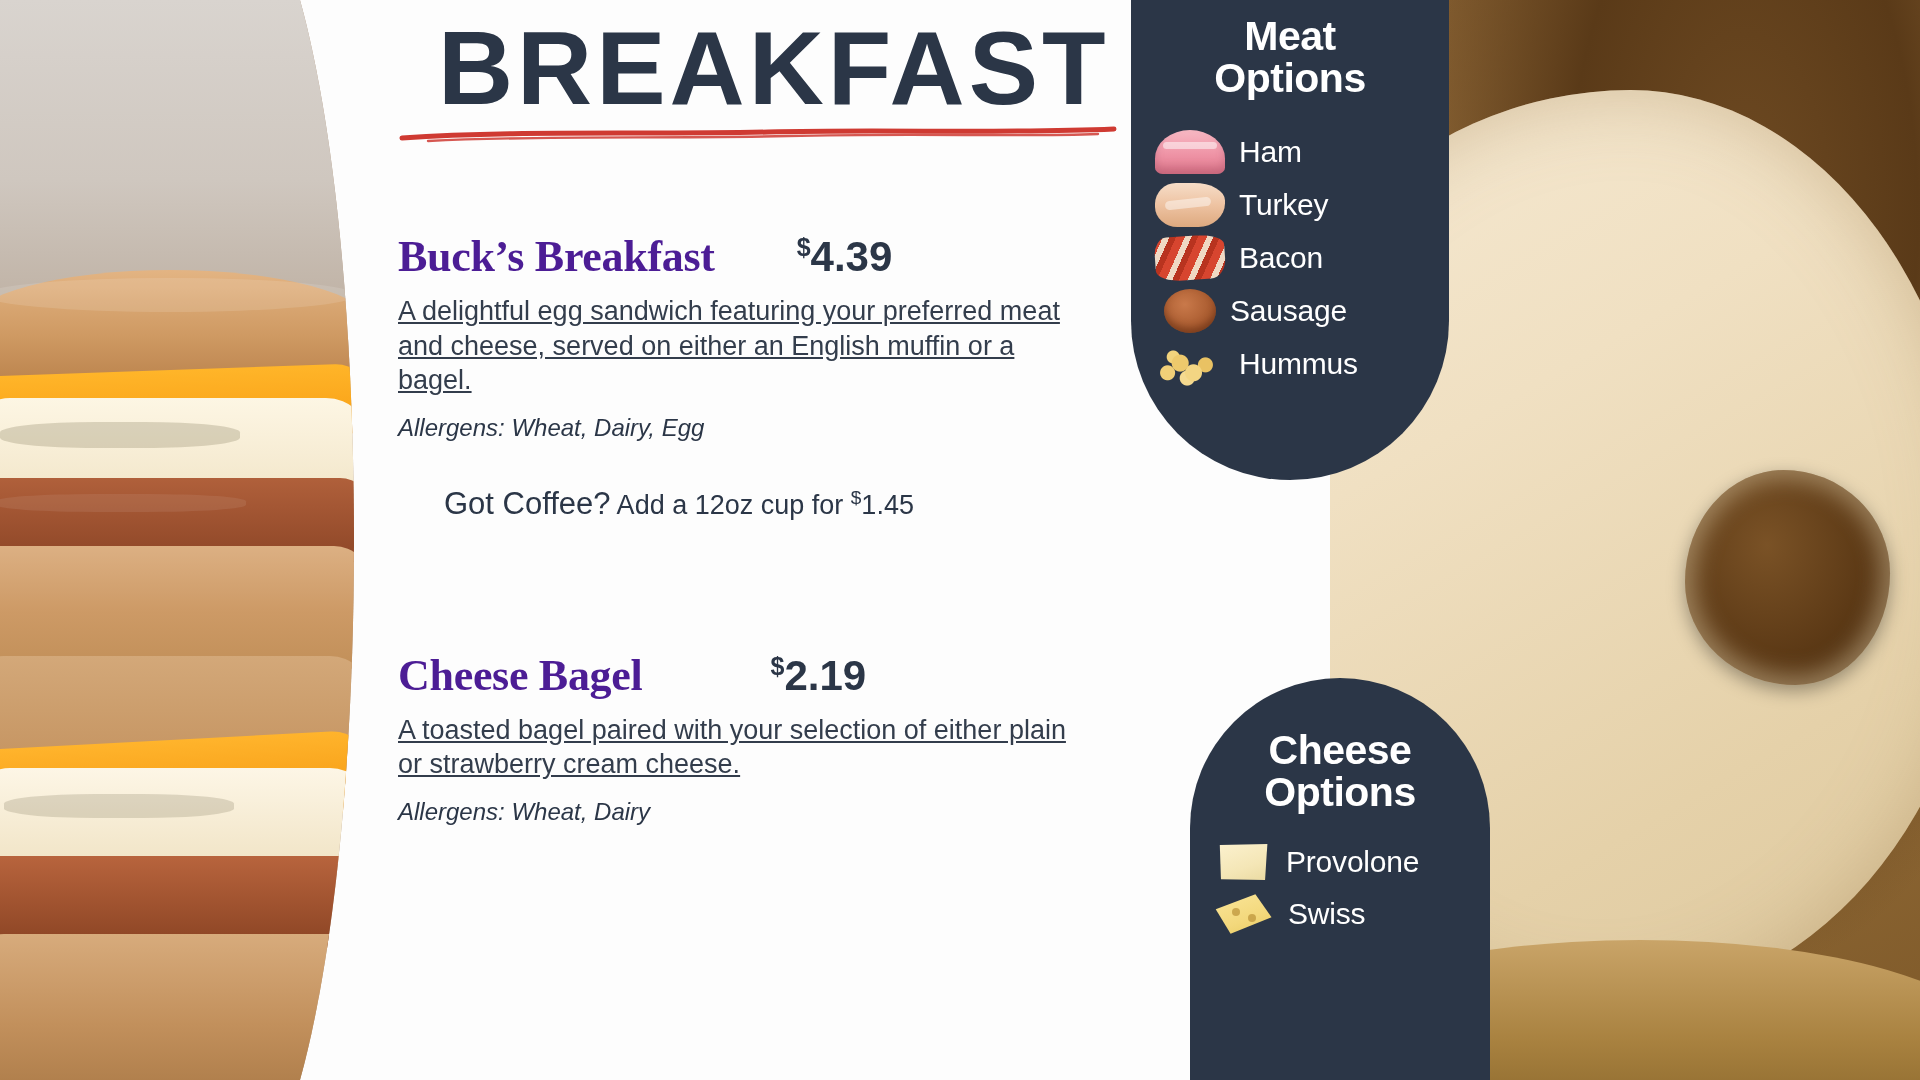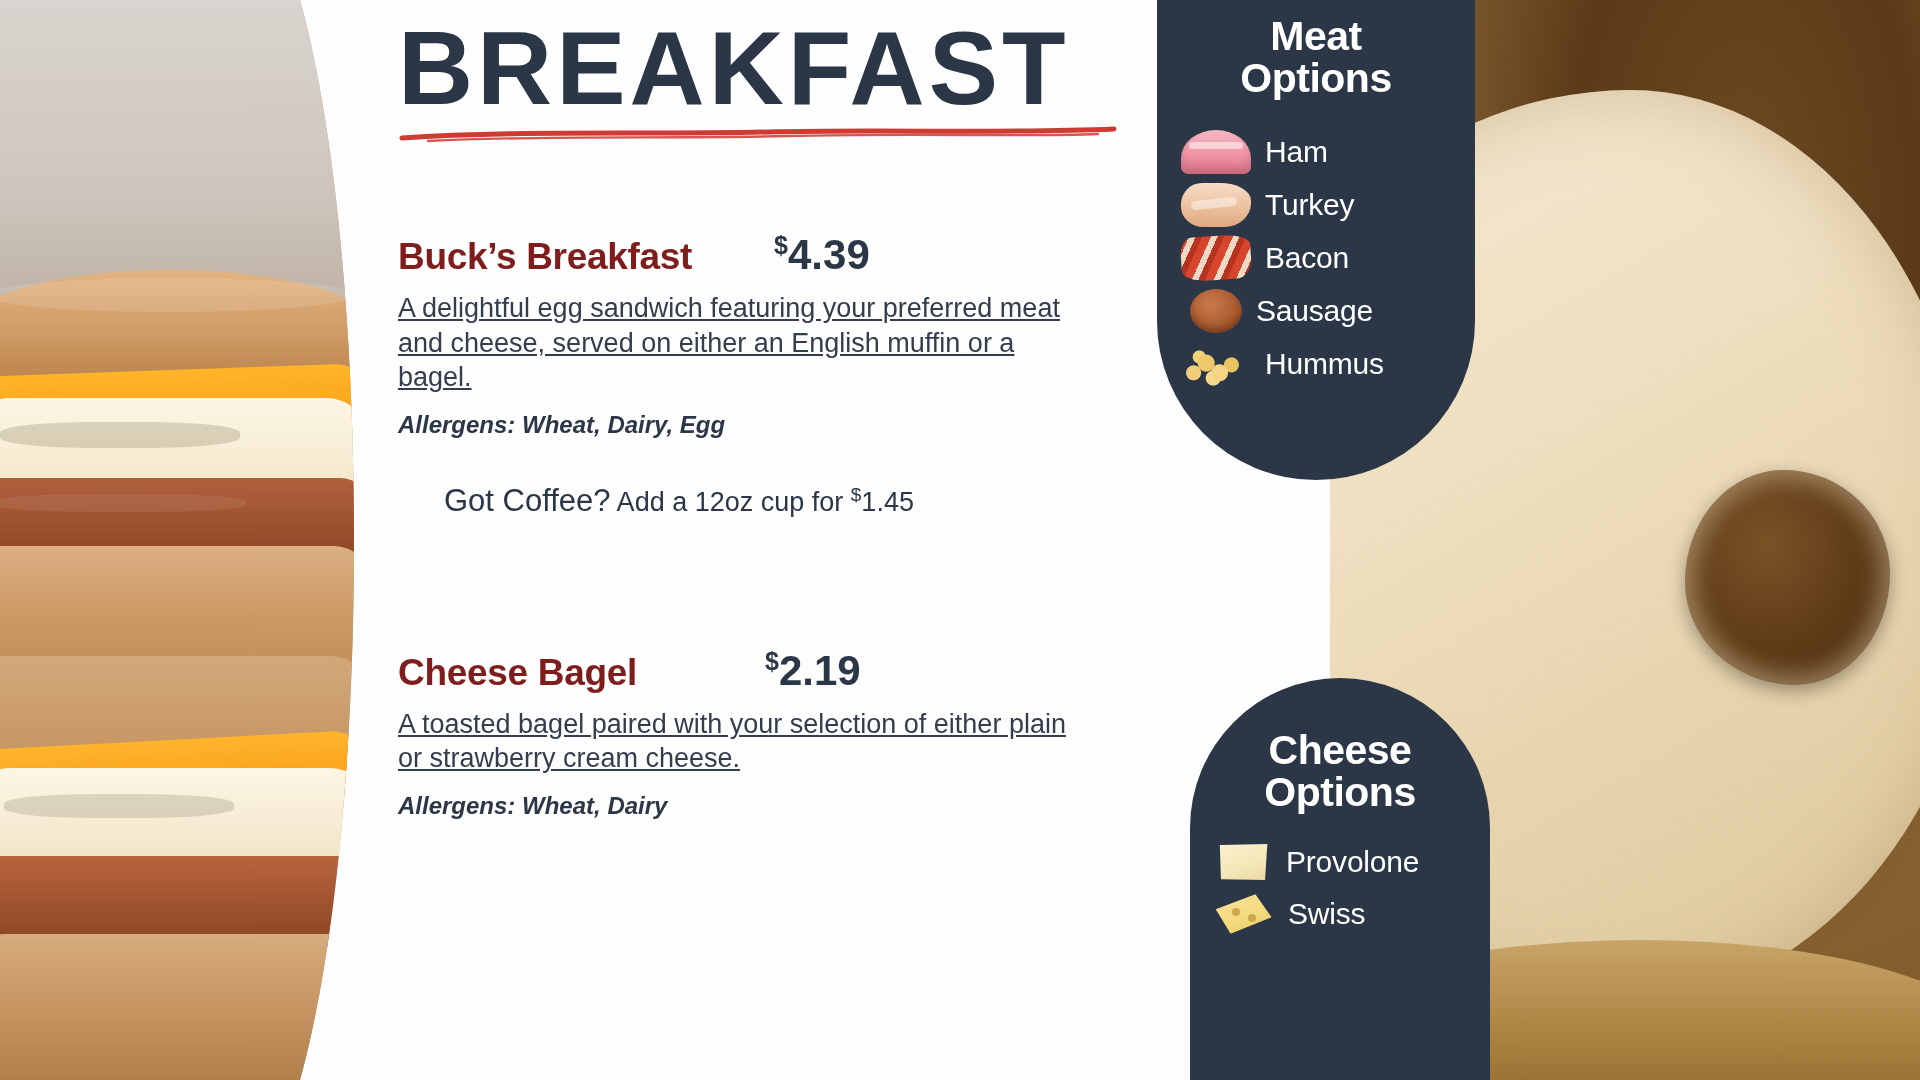--- a/index.html
+++ b/index.html
@@ -41,38 +41,39 @@
   .patty2       { top:586px; height:92px; background:linear-gradient(180deg,#b8643d 0%,#8a4323 100%); border-radius:26px 30px 26px 28px; }
   .muffin-bot   { top:664px; height:150px; background:linear-gradient(180deg,#d7ab7c 0%,#c2905c 60%,#b07f4c 100%); border-radius:34px 38px 30px 30px; }
 
   
   .center { position:absolute; left:372px; top:0; width:790px; height:1080px; padding:0 20px 0 20px; }
 
   .title {
     font-size:104px; font-weight:bold; letter-spacing:4px;
     color:#2b3647; line-height:1.05; padding-top:14px; padding-left:6px;
     white-space:nowrap;
+    margin-left:40px;
   }
   .title-rule { position:relative; height:18px; margin:2px 0 0 6px; width:720px; }
   .title-rule svg { display:block; }
 
   .item { padding-left:6px; }
   .item-head { display:flex; align-items:baseline; }
   .item-name {
-    font-size:37px; font-weight:bold; color:#7f1d1d; letter-spacing:-0.3px;
+    font-size:44px; font-weight:bold; color:#4c1d95; letter-spacing:-0.3px;font-family:Liberation Serif, serif;
   }
   .item-price {
     font-size:42px; font-weight:bold; color:#2b3647; white-space:nowrap;
   }
   .item-price .cur { font-size:25px; vertical-align:super; font-weight:bold; }
   .item-desc {
     font-size:27px; color:#333d4c; line-height:1.28; margin-top:12px; max-width:690px;text-decoration:underline;
   }
   .item-allergens {
-    font-size:24px; font-style:italic; color:#2b3647; margin-top:16px;font-weight:bold;
+    font-size:24px; font-style:italic; color:#2b3647; margin-top:16px;
   }
   .item-allergens .lbl { font-style:italic; }
 
   .promo {
     margin-top:44px; padding-left:52px; font-size:27px; color:#2b3647; white-space:nowrap;
   }
   .promo b { font-size:31px; font-weight:normal; }
   .promo .cur { font-size:19px; vertical-align:super; }
 
   
@@ -97,21 +98,21 @@
     position:absolute; left:-40px; bottom:-30px; width:700px; height:170px;
     background:linear-gradient(180deg,#c9a468 0%, #a8813f 60%, #8d6a2e 100%);
     border-radius:50% 50% 18% 18%/60% 60% 12% 12%;
   }
 
   
   .opt-card {
     position:absolute; background:#2b3647; color:#ffffff; z-index:5;
   }
   .opt-meat {
-    left:1157px; top:0; width:318px; height:480px;
+    left:1131px; top:0; width:318px; height:480px;
     border-radius:0 0 160px 160px;
     padding:16px 18px 0 18px;
   }
   .opt-cheese {
     left:1190px; top:678px; width:300px; height:402px;
     border-radius:160px 160px 0 0;
     padding:52px 18px 0 18px;
   }
   .opt-title {
     font-size:41px; font-weight:bold; text-align:center; line-height:1.02; letter-spacing:-0.5px;

